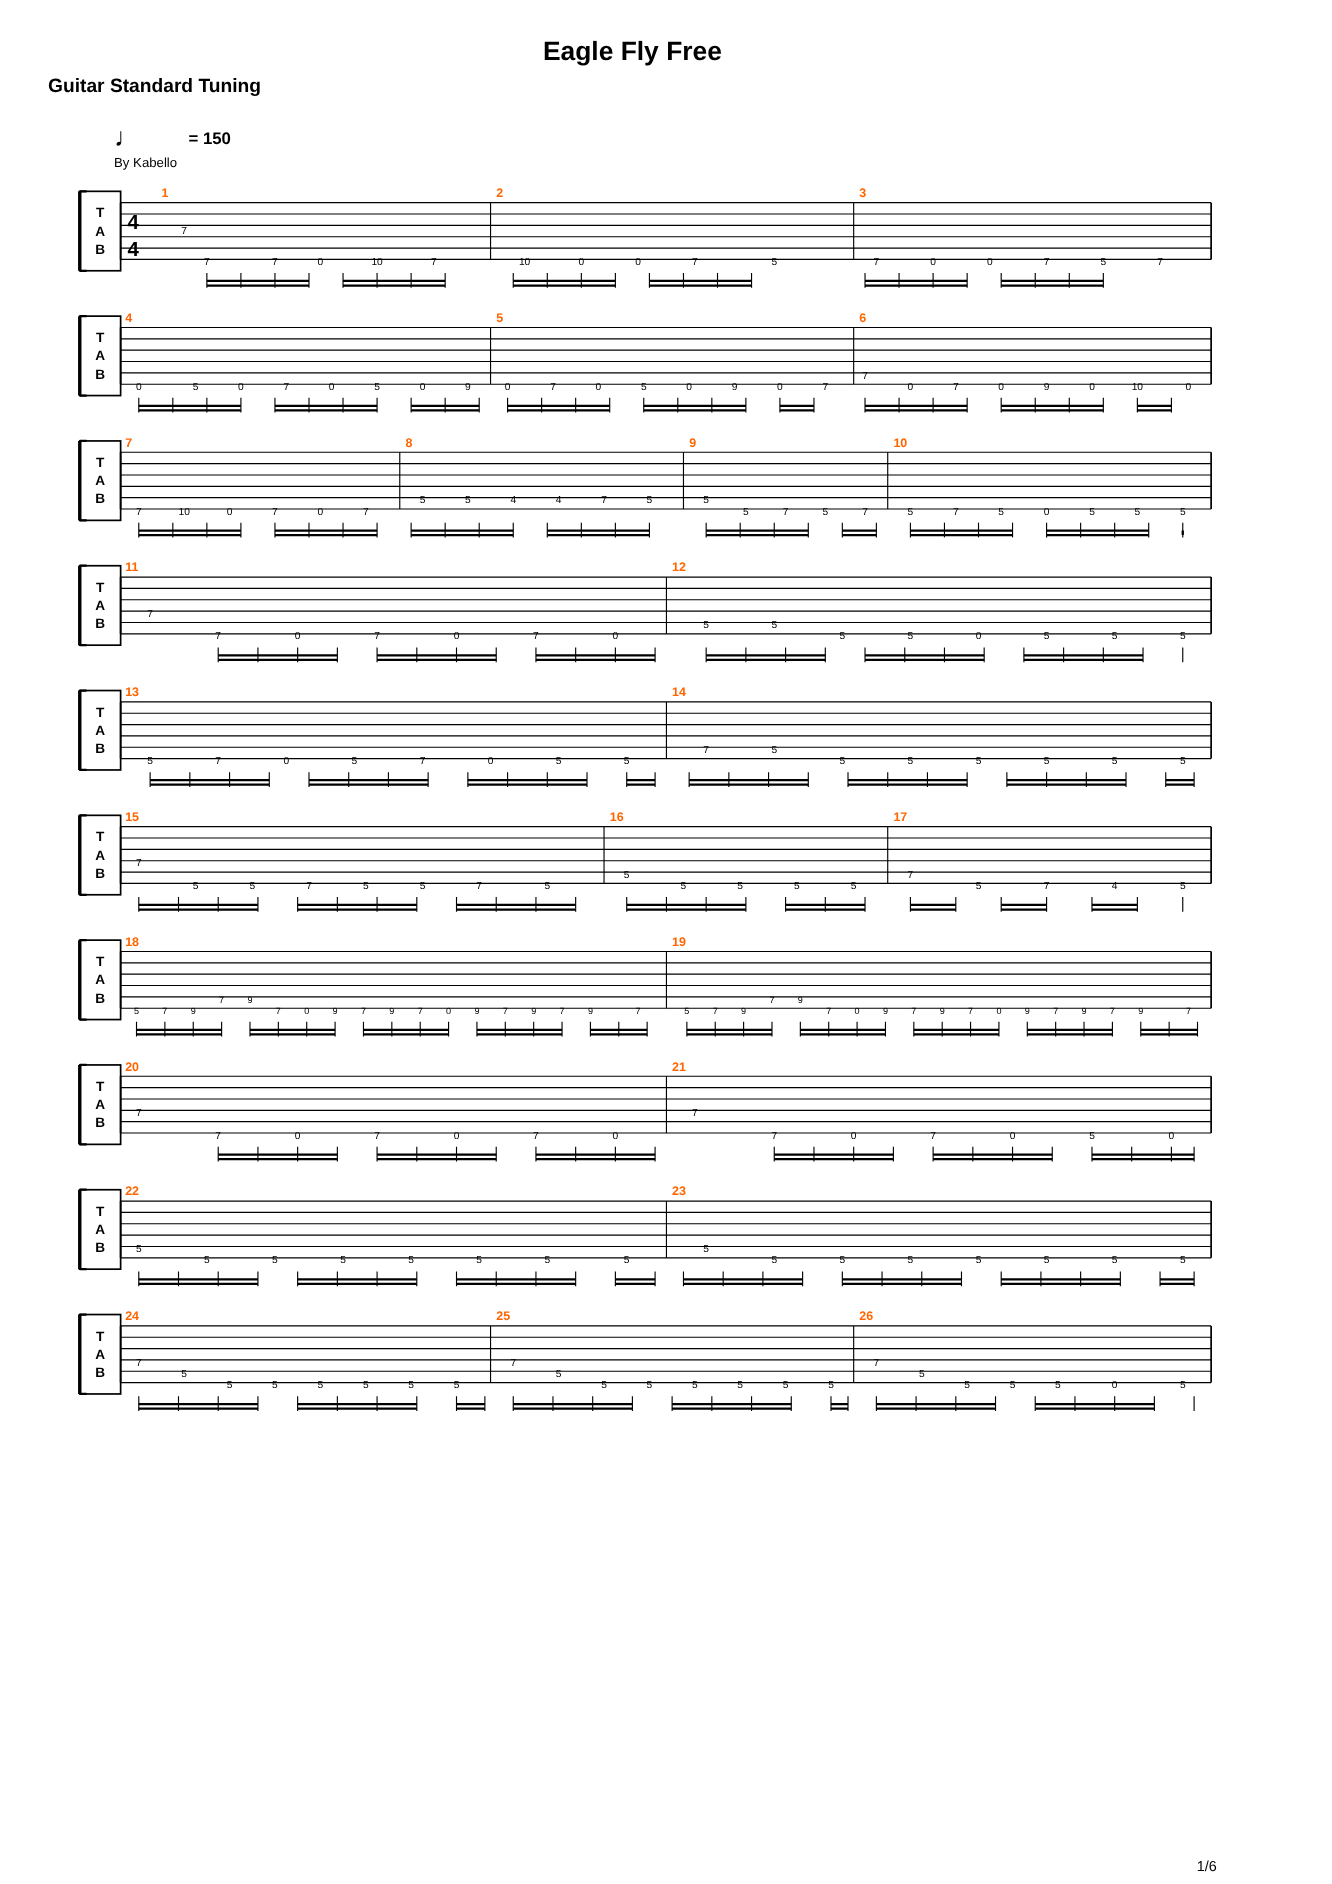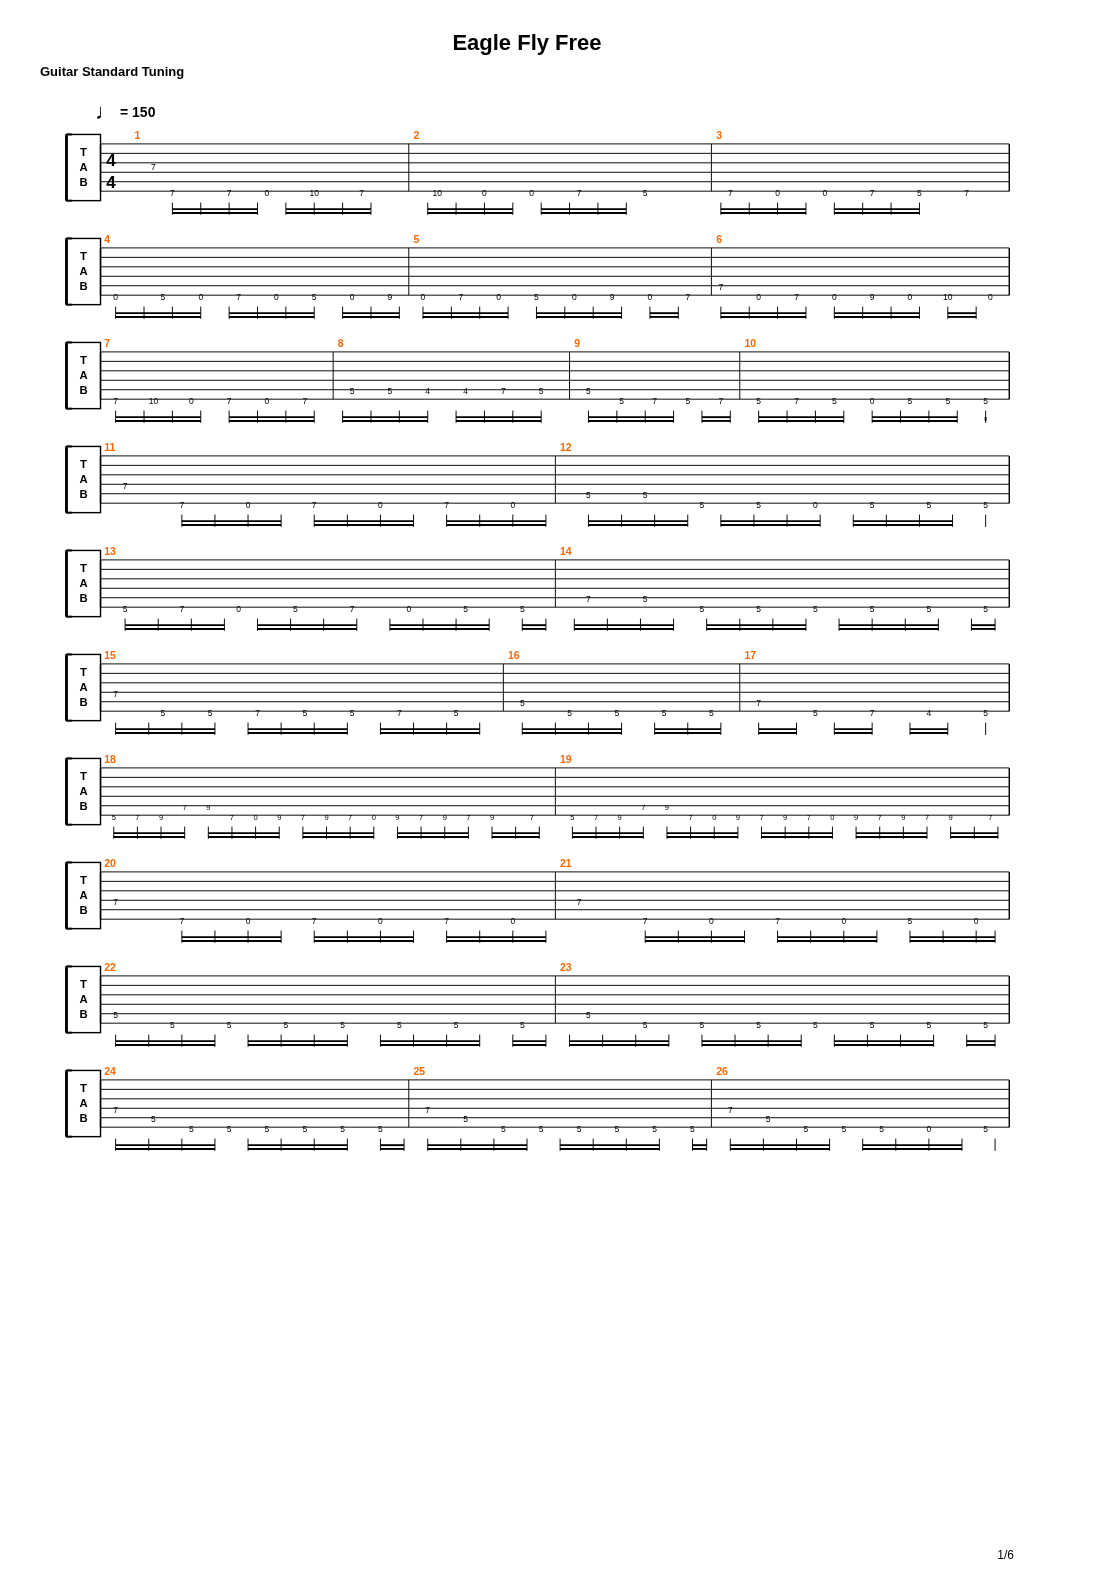--- a/index.html
+++ b/index.html
@@ -19,21 +19,21 @@
       position: relative;
     }
     .title {
       text-align: center;
       font-size: 22px;
       font-weight: bold;
       margin-bottom: 8px;
       font-family: Arial, sans-serif;
     }
     .subtitle {
-      font-size: 13px;
+      font-size: 16px;
       font-weight: bold;
       margin-bottom: 20px;
       font-family: Arial, sans-serif;
     }
 
     .page-num {
       position: absolute;
       bottom: 8px;
       right: 40px;
       font-size: 12px;
@@ -49,22 +49,23 @@
   </style>
 </head>
 <body>
 <div class="page">
 
   <div class="title">Eagle Fly Free</div>
   <div class="subtitle">Guitar Standard Tuning</div>
 
   <div style="margin-left:55px; margin-bottom:2px; display:flex; align-items:center;">
     <span style="font-size:22px; margin-right:3px; font-family:serif;">♩</span>
-    <span style="font-size:14px; font-weight:bold; font-family:Arial,sans-serif;">= 150</span>
+    <span style="font-size:14px; font-weight:bold; font-family:Arial,sans-serif;margin-left:37px;">= 150</span>
   </div>
+  <div style="margin-left:55px; margin-bottom:10px; font-size:11px; font-family:Arial,sans-serif;">By Kabello</div>
 
   <svg class="tab-svg-system" viewBox="0 0 1030 100" height="100">
 
     <line x1="28" y1="5" x2="28" y2="75" stroke="#000" stroke-width="3"></line>
     <line x1="28" y1="5" x2="34" y2="5" stroke="#000" stroke-width="2"></line>
     <line x1="28" y1="75" x2="34" y2="75" stroke="#000" stroke-width="2"></line>
 
     <rect x="28" y="5" width="36" height="70" fill="none" stroke="#000" stroke-width="1.5"></rect>
     <text x="46" y="28" text-anchor="middle" font-size="12" font-weight="bold" font-family="Arial">T</text>
     <text x="46" y="44" text-anchor="middle" font-size="12" font-weight="bold" font-family="Arial">A</text>

